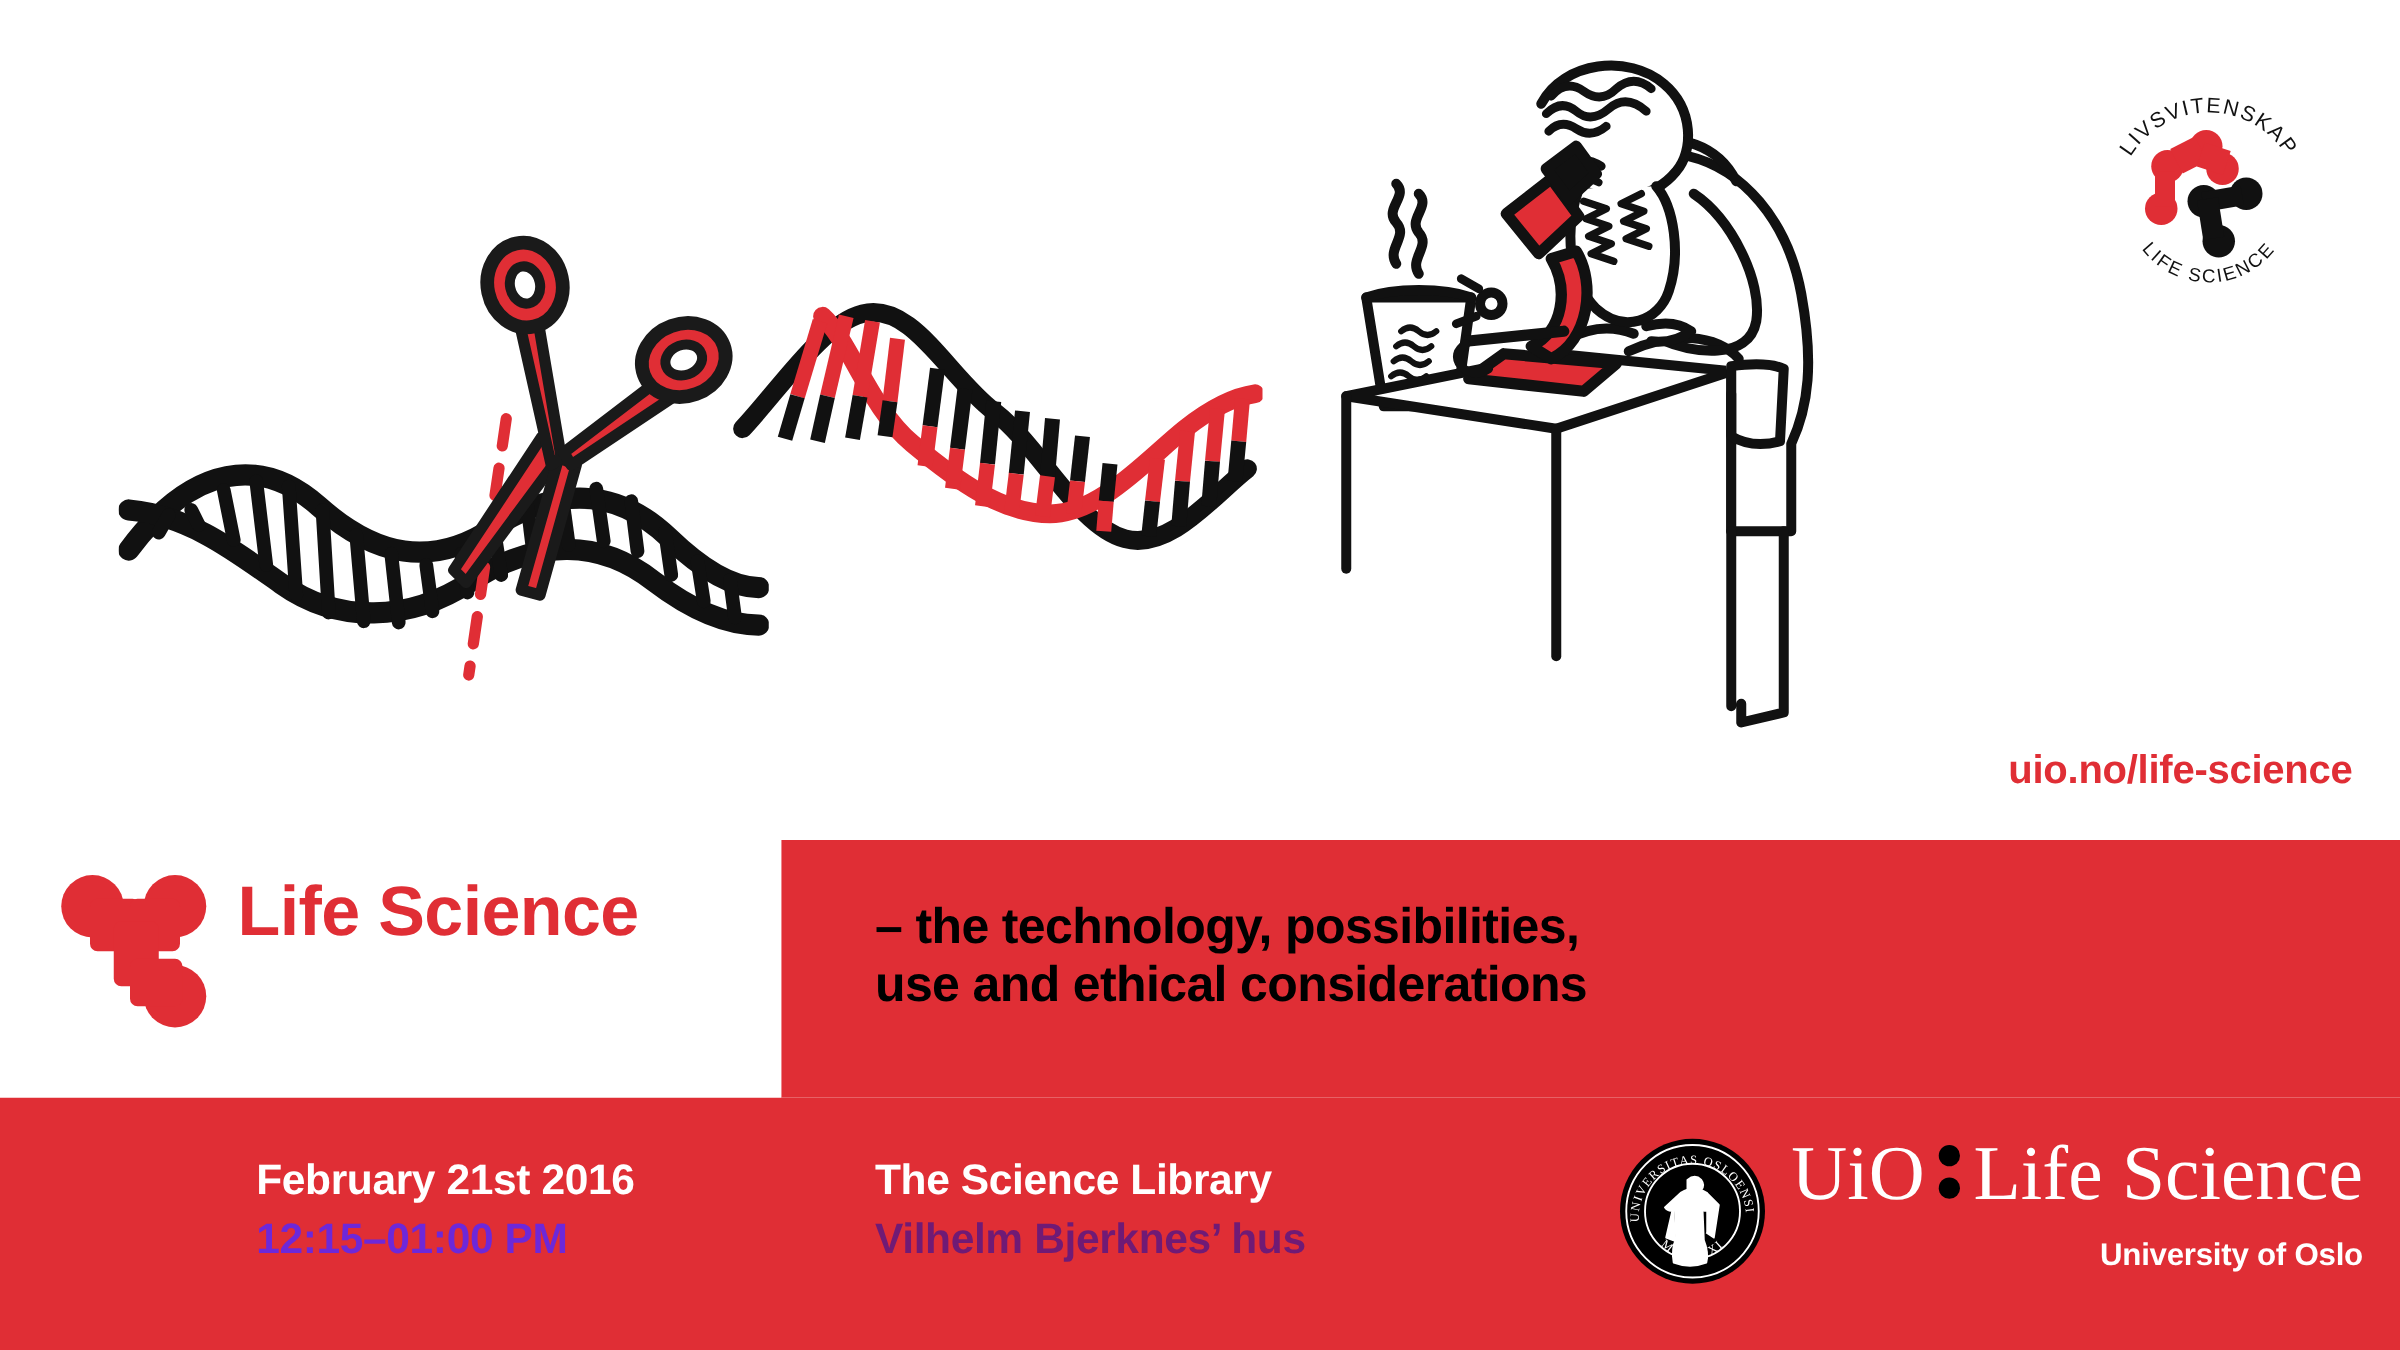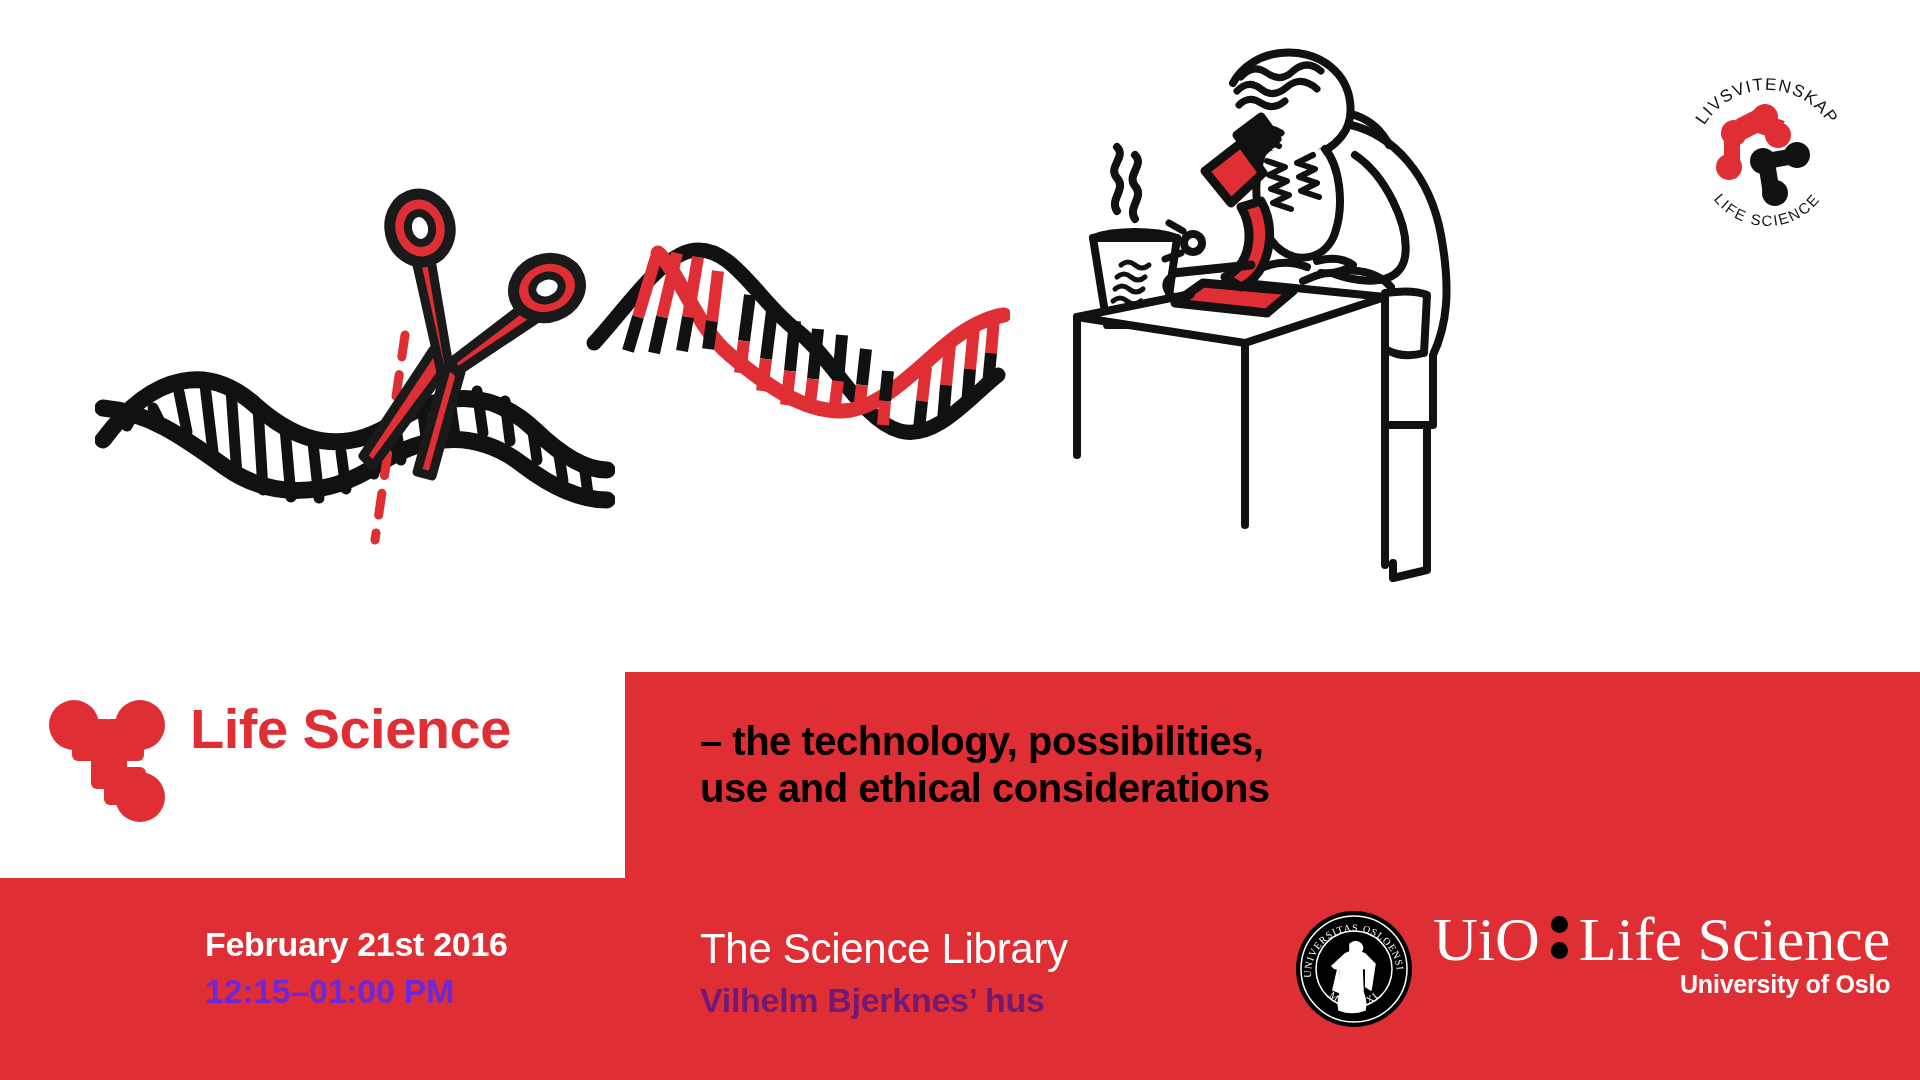--- a/index.html
+++ b/index.html
@@ -99,21 +99,21 @@
     color:#ffffff; font-size:34px; font-weight:bold;
     letter-spacing:-0.3px; display:block; white-space:nowrap;
   }
   #date-block .d2 {
     color:#6d28d9; font-size:34px; font-weight:bold;
     letter-spacing:-0.3px; display:block; margin-top:8px; white-space:nowrap;
   }
 
   #venue-block { position:absolute; left:700px; top:925px; }
   #venue-block .v1 {
-    color:#ffffff; font-size:42px; font-weight:normal;
+    color:#ffffff; font-size:34px; font-weight:bold;
     letter-spacing:-0.3px; display:block; white-space:nowrap;
   }
   #venue-block .v2 {
     color:#701a75; font-size:34px; font-weight:bold;
     letter-spacing:-0.3px; display:block; margin-top:8px; white-space:nowrap;
   }
 
   
   #uio-lock {
     position:absolute;
@@ -132,21 +132,21 @@
     display:inline-flex; flex-direction:column; justify-content:center;
     margin:0 11px; padding-bottom:4px;
   }
   #uio-lock .uio-colon i {
     display:block; width:17px; height:17px; border-radius:50%;
     background:#000000;
   }
   #uio-lock .uio-colon i:first-child { margin-bottom:9px; }
   #uio-lock .uio-tag {
     color:#ffffff; font-size:25px; font-weight:bold;
-    letter-spacing:-0.2px; margin-top:0; white-space:nowrap;
+    letter-spacing:-0.2px; margin-top:20px; white-space:nowrap;
   }
 </style>
 </head>
 <body>
 
 <div id="poster">
 
   <svg class="art" id="scissors-dna" viewBox="0 0 520 420">
 
     <g stroke="#111111" fill="none" stroke-linecap="round">
@@ -346,20 +346,21 @@
       <circle cx="103" cy="138" r="13"></circle>
       <rect x="90" y="96" width="32" height="16" transform="rotate(-10 106 104)"></rect>
       <rect x="88" y="104" width="17" height="32" transform="rotate(-9 96 120)"></rect>
     </g>
   </svg>
 
   <div class="band-red-main"></div>
   <div class="band-red-bottom"></div>
   <div class="white-logo-block"></div>
 
+  <div id="url-text">uio.no/life-science</div>
 
   <div id="ls-lunch">
     <svg class="mol" viewBox="0 0 118 128">
       <g fill="#E02E35">
         <circle cx="26" cy="28" r="25"></circle>
         <circle cx="92" cy="28" r="25"></circle>
         <circle cx="92" cy="100" r="25"></circle>
         <rect x="24" y="22" width="40" height="42" rx="6"></rect>
         <rect x="56" y="22" width="40" height="42" rx="6"></rect>
         <rect x="43" y="40" width="36" height="52" rx="6"></rect>

